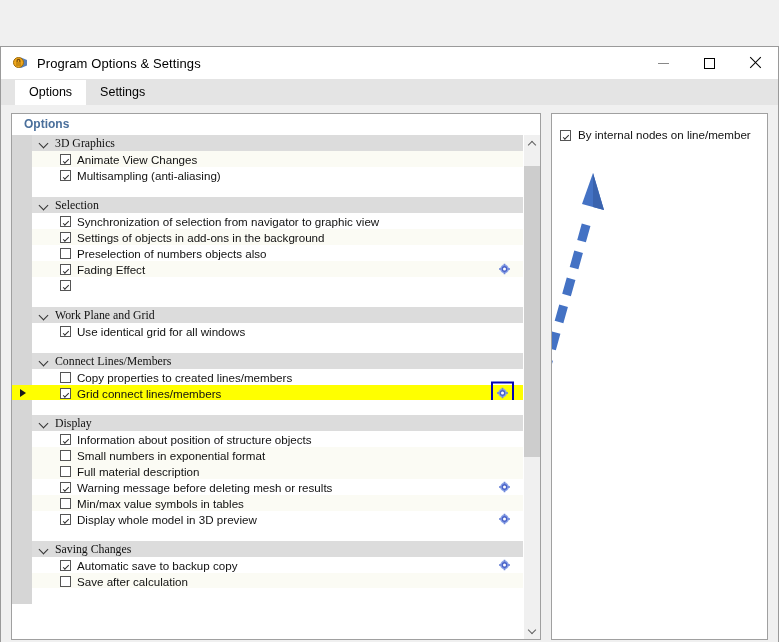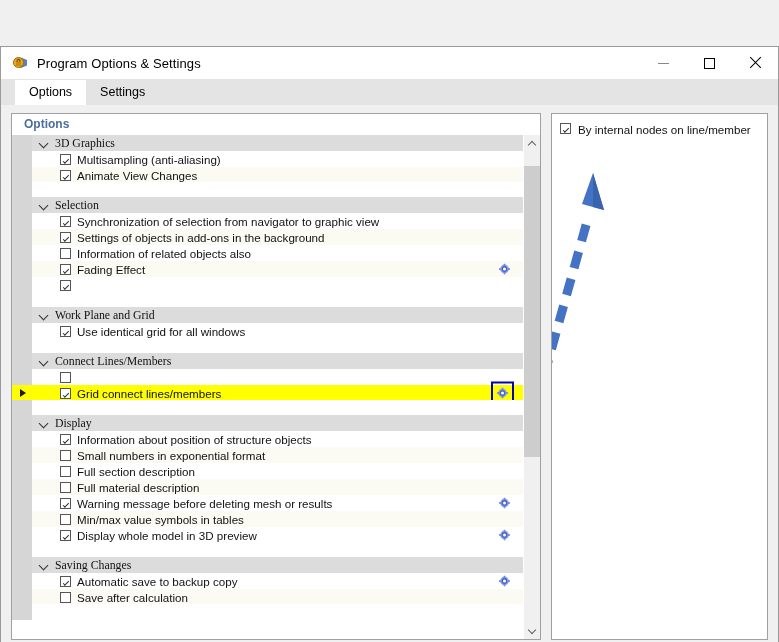--- a/index.html
+++ b/index.html
@@ -134,21 +134,21 @@
     border-right:1.4px solid #606060;border-bottom:1.4px solid #606060;transform:rotate(45deg);
   }
   .sb-track{flex:1 1 auto;width:16px;background:#f0f0f0;position:relative;}
   .sb-thumb{position:absolute;left:0;width:16px;background:#cdcdcd;}
 
   
   .right-pane{
     flex:1 1 auto;background:#ffffff;border:1px solid #a0a0a0;box-sizing:border-box;
     position:relative;overflow:hidden;
   }
-  .right-row{display:flex;align-items:flex-start;height:18px;margin:9px 0 0 8px;font-size:11.6px;}
+  .right-row{display:flex;align-items:flex-end;height:18px;margin:9px 0 0 8px;font-size:11.6px;}
   .right-row .cb{margin-left:0;margin-right:7px;}
 
   
   .arrow-svg{position:absolute;left:0;top:0;pointer-events:none;}
 
   
   .footer{
     flex:0 0 47px;height:47px;background:#f0f0f0;position:relative;
     display:flex;align-items:center;box-sizing:border-box;padding:0 12px;
     border-top:1px solid #f0f0f0;
@@ -206,32 +206,32 @@
       <div class="pane-header">Options</div>
       <div class="list-wrap">
         <div class="list" id="option-list">
             <div class="row group">
               <div class="gutter"></div>
               <div class="body">
                 <span class="chev"></span>
                 <span class="label">3D Graphics</span>
               </div>
             </div>
+            <div class="row item-b">
+              <div class="gutter"></div>
+              <div class="body">
+                <span class="cb checked"></span>
+                <span class="label">Animate View Changes</span>
+              </div>
+            </div>
             <div class="row item-a">
               <div class="gutter"></div>
               <div class="body">
                 <span class="cb checked"></span>
                 <span class="label">Multisampling (anti-aliasing)</span>
-              </div>
-            </div>
-            <div class="row item-b">
-              <div class="gutter"></div>
-              <div class="body">
-                <span class="cb checked"></span>
-                <span class="label">Animate View Changes</span>
               </div>
             </div>
             <div class="row spacer">
               <div class="gutter"></div>
               <div class="body"></div>
             </div>
             <div class="row group">
               <div class="gutter"></div>
               <div class="body">
                 <span class="chev"></span>
@@ -249,21 +249,21 @@
               <div class="gutter"></div>
               <div class="body">
                 <span class="cb checked"></span>
                 <span class="label">Settings of objects in add-ons in the background</span>
               </div>
             </div>
             <div class="row item-a">
               <div class="gutter"></div>
               <div class="body">
                 <span class="cb"></span>
-                <span class="label">Information of related objects also</span>
+                <span class="label">Preselection of numbers objects also</span>
               </div>
             </div>
             <div class="row item-b">
               <div class="gutter"></div>
               <div class="body">
                 <span class="cb checked"></span>
                 <span class="label">Fading Effect</span>
                 <span class="gear">
                   <svg width="11" height="11" viewBox="0 0 11 11">
                     <circle cx="5.5" cy="5.5" r="4.4" fill="#8fa7e8"></circle>
@@ -311,20 +311,21 @@
               <div class="gutter"></div>
               <div class="body">
                 <span class="chev"></span>
                 <span class="label">Connect Lines/Members</span>
               </div>
             </div>
             <div class="row item-a">
               <div class="gutter"></div>
               <div class="body">
                 <span class="cb"></span>
+                <span class="label">Copy properties to created lines/members</span>
               </div>
             </div>
             <div class="row item-b highlight">
               <div class="gutter">
                 <span class="tri"></span>
               </div>
               <div class="body">
                 <span class="cb checked"></span>
                 <span class="label">Grid connect lines/members</span>
                 <span class="gear boxed">
@@ -358,27 +359,20 @@
               <div class="body">
                 <span class="cb checked"></span>
                 <span class="label">Information about position of structure objects</span>
               </div>
             </div>
             <div class="row item-b">
               <div class="gutter"></div>
               <div class="body">
                 <span class="cb"></span>
                 <span class="label">Small numbers in exponential format</span>
-              </div>
-            </div>
-            <div class="row item-a">
-              <div class="gutter"></div>
-              <div class="body">
-                <span class="cb"></span>
-                <span class="label">Full section description</span>
               </div>
             </div>
             <div class="row item-b">
               <div class="gutter"></div>
               <div class="body">
                 <span class="cb"></span>
                 <span class="label">Full material description</span>
               </div>
             </div>
             <div class="row item-a">

